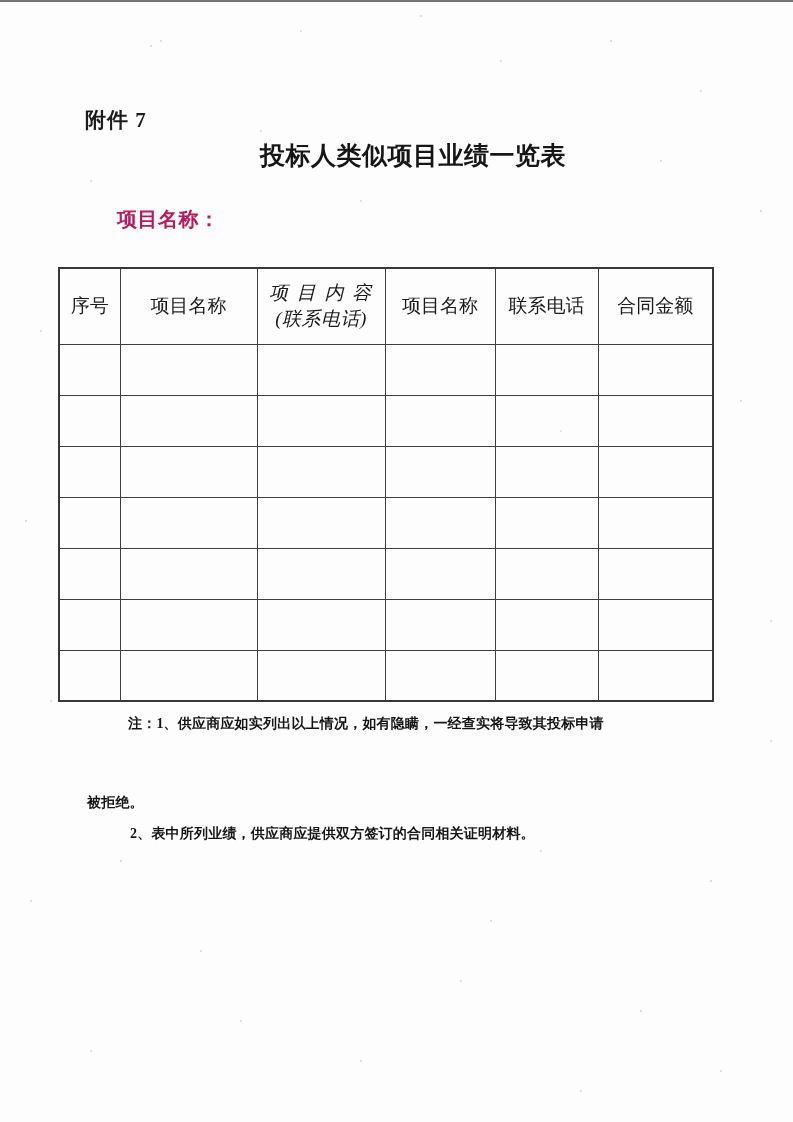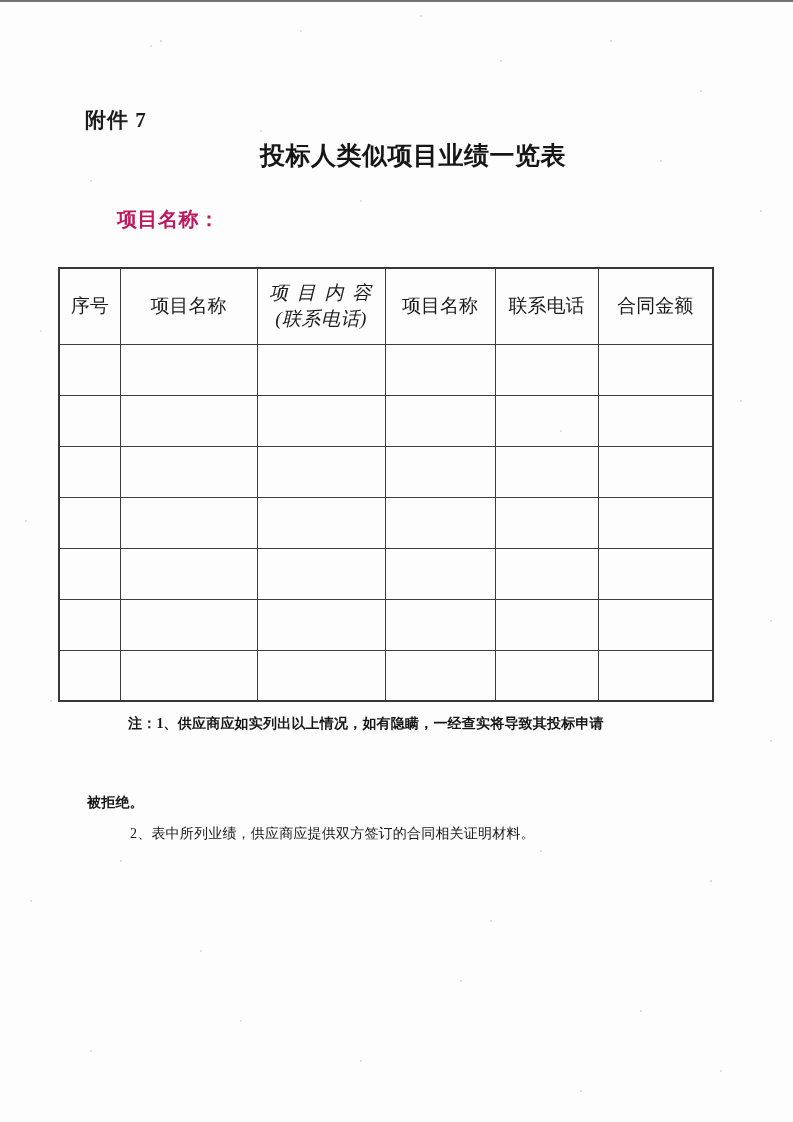--- a/index.html
+++ b/index.html
@@ -105,21 +105,21 @@
     position: absolute;
     left: 87px; top: 708px;
     width: 625px;
     font-size: 14px;
     color: #161616;
     letter-spacing: 0.2px;
   }
   .note-line { line-height: 31px; white-space: nowrap; }
   .note-line1 { padding-left: 41px; font-weight: 700; }
   .note-line2 { font-weight: 700; margin-top: 48px; }
-  .note-line3 { padding-left: 43px; font-weight: 400; }
+  .note-line3 { padding-left: 43px; font-weight: 700; }
 </style>
 </head>
 <body>
 
 <div class="page">
 
   <div class="scan-edge-top"></div>
   <div class="speckles"></div>
 
   <div class="attachment-label">附件 7</div>

